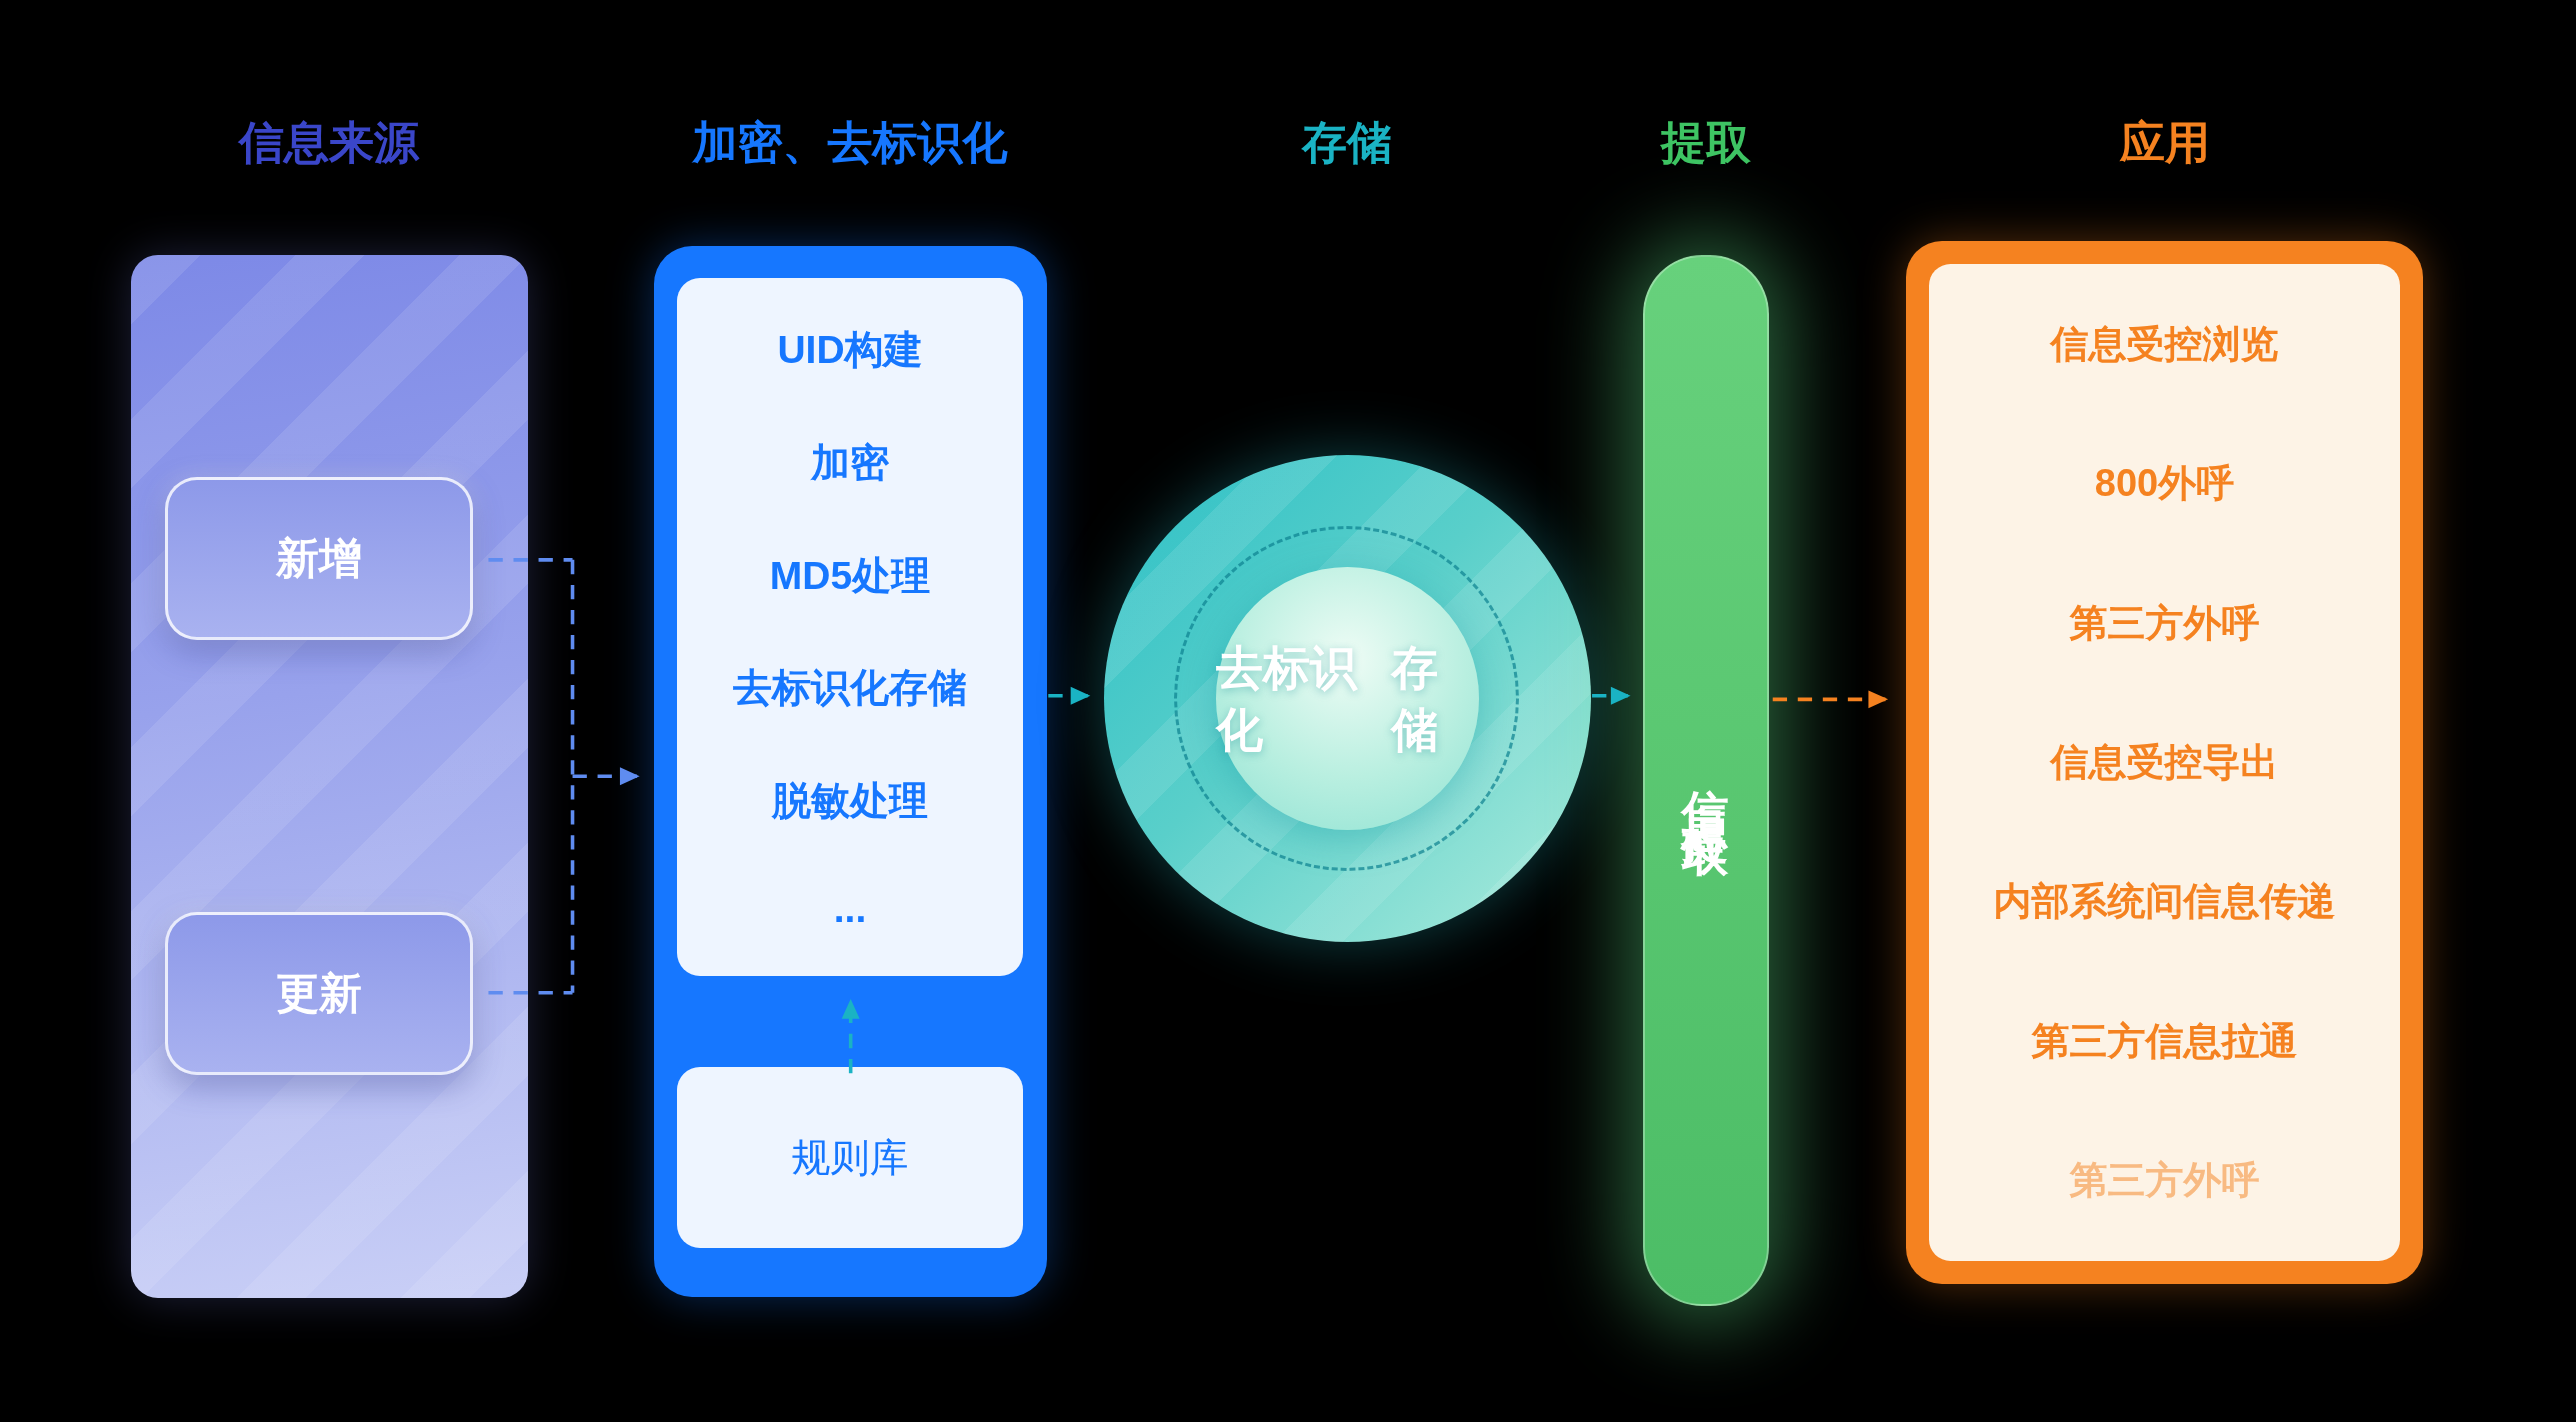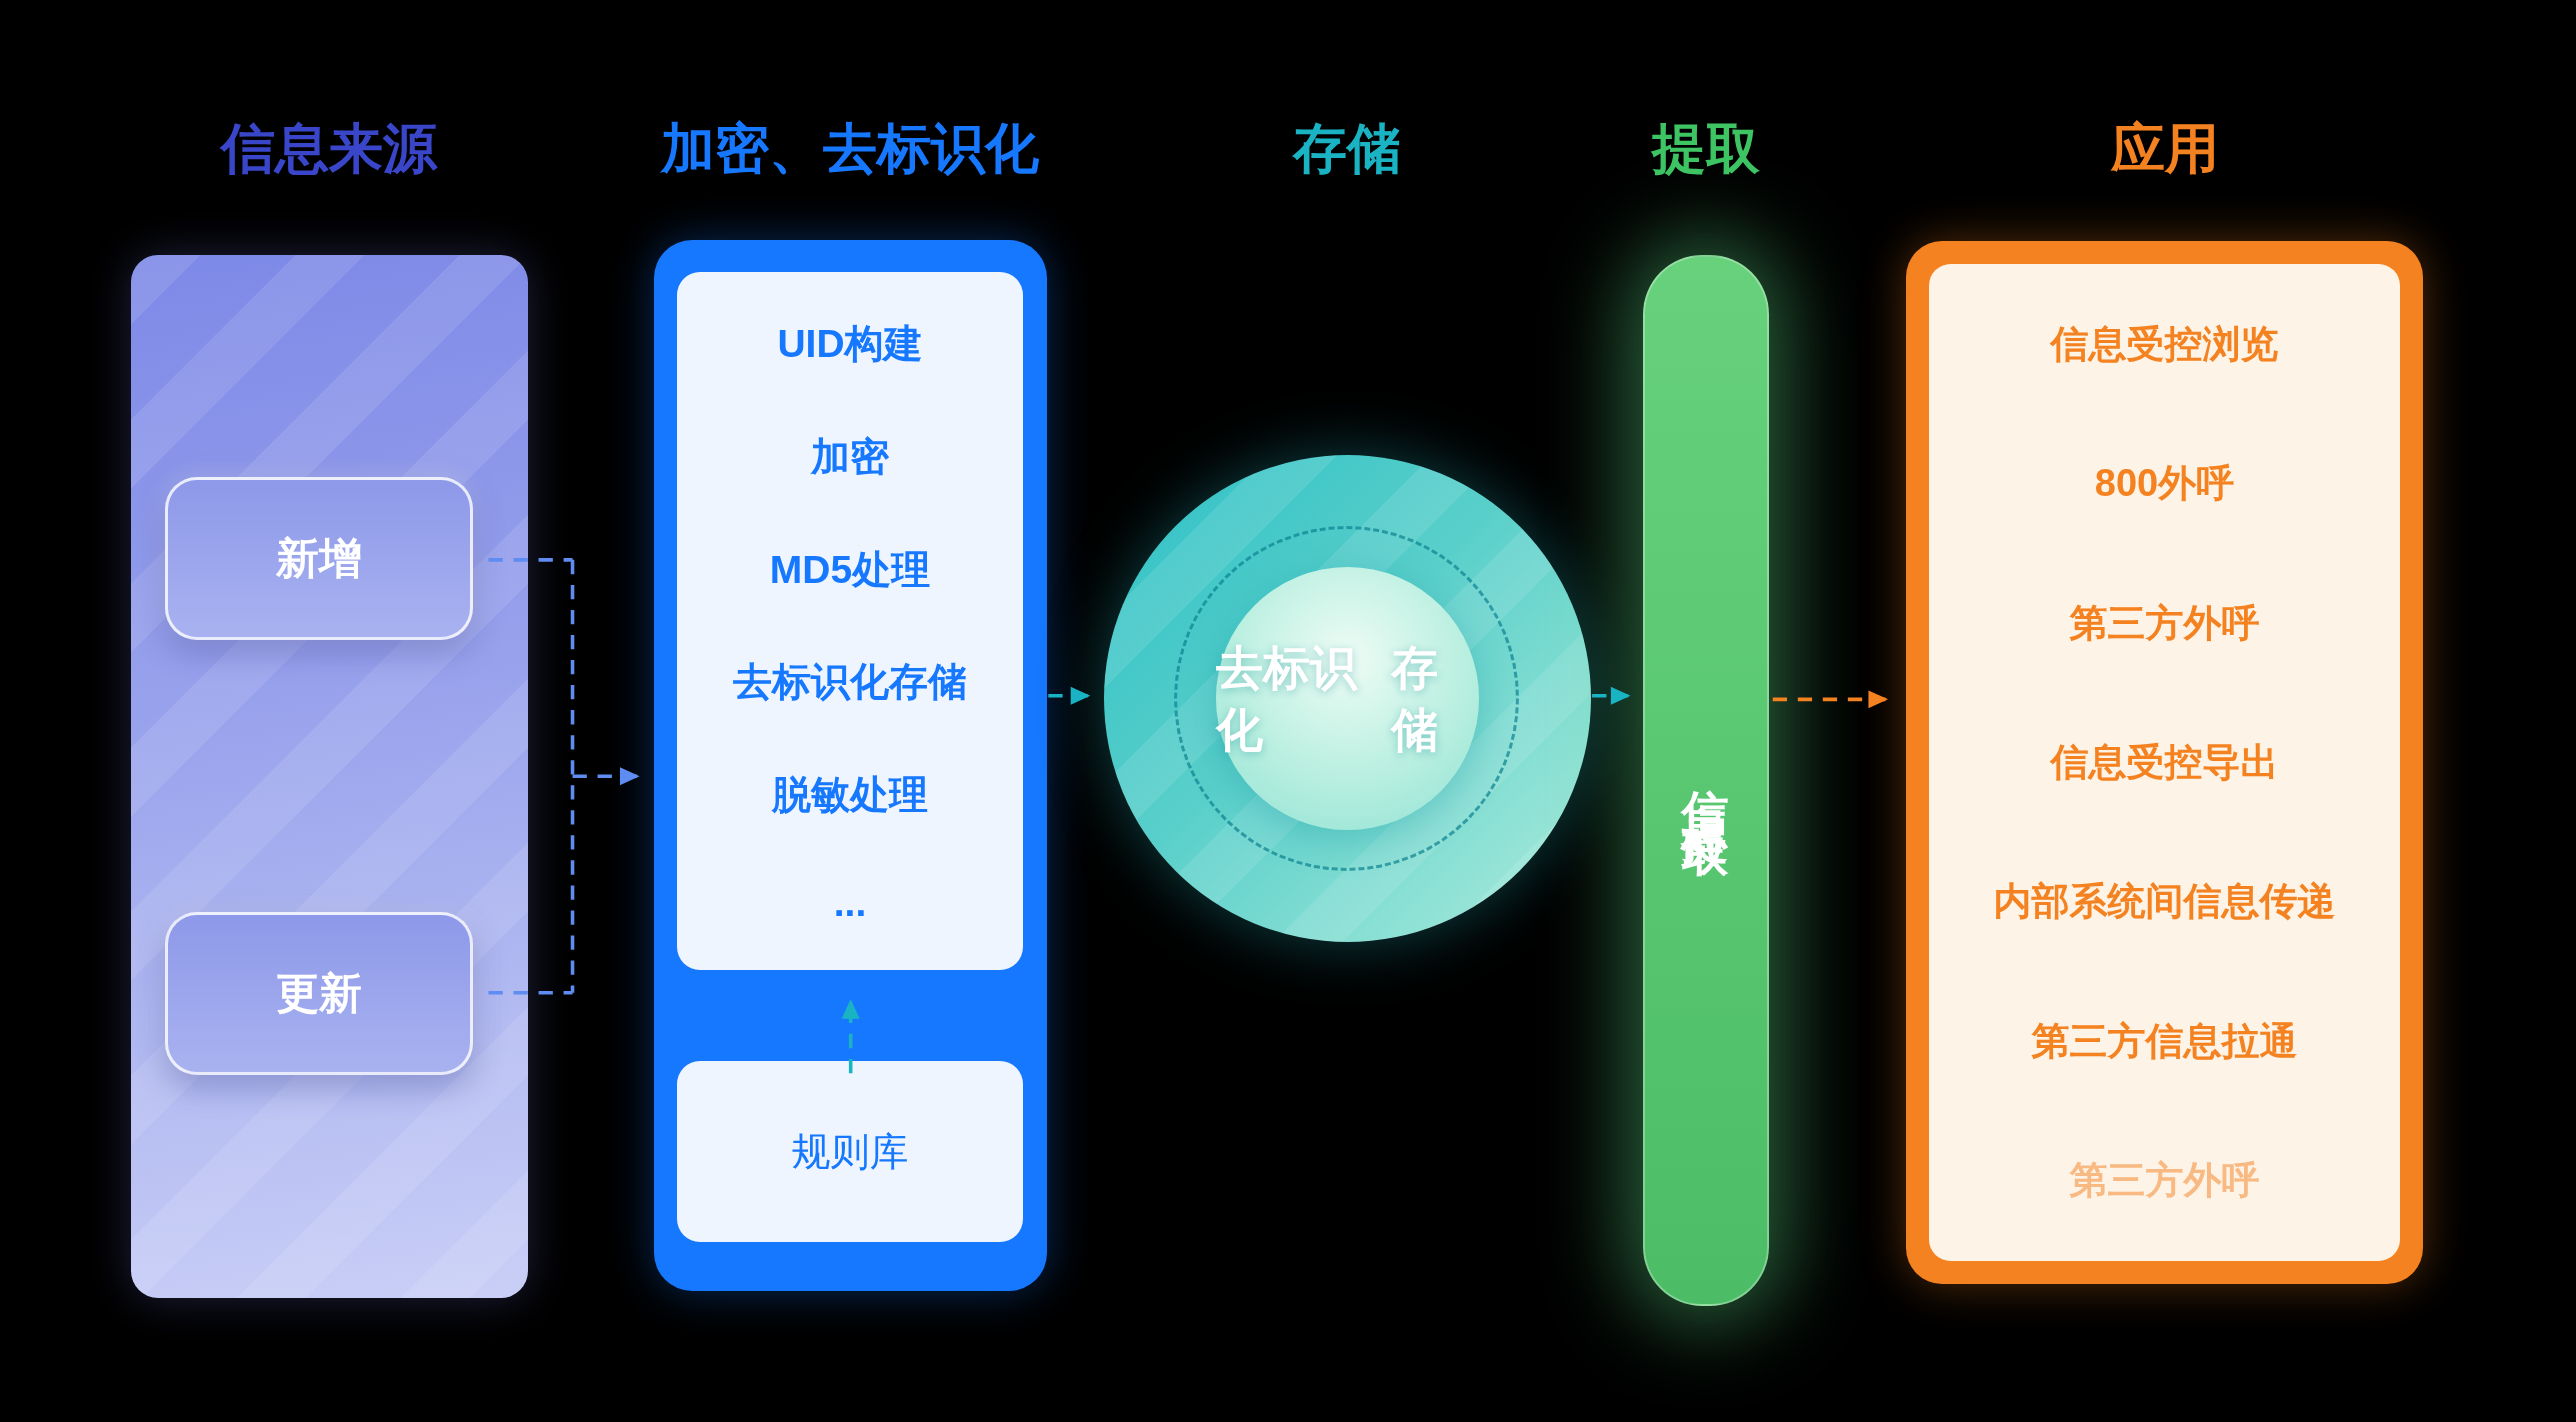--- a/index.html
+++ b/index.html
@@ -17,21 +17,21 @@
     position:relative;
     overflow:hidden;
     font-family:"Liberation Sans","DejaVu Sans",sans-serif;
   }
   .abs{position:absolute;}
 
   
   .hdr{
     position:absolute;top:113px;
     transform:translateX(-50%);
-    font-size:54px;font-weight:700;
+    font-size:45px;font-weight:700;
     white-space:nowrap;
   }
   .hdr-source{left:329px;color:var(--source-header);}
   .hdr-encryption{left:850px;color:var(--encryption-blue);}
   .hdr-storage{left:1347px;color:var(--storage-teal);}
   .hdr-extraction{left:1706px;color:var(--extraction-green);}
   .hdr-application{left:2165px;color:var(--application-orange);}
 
   
   .panel-source{
@@ -55,21 +55,21 @@
     box-shadow:0 10.7px 30px rgba(50,60,150,0.4),0 0 23px rgba(255,255,255,0.35);
     display:flex;align-items:center;justify-content:center;
     color:#fff;font-size:43px;font-weight:600;
     box-sizing:border-box;
   }
   .src-box.add{top:222px;}
   .src-box.update{top:657px;}
 
   
   .panel-enc{
-    left:654px;top:240px;width:393px;height:1051px;
+    left:654px;top:246px;width:393px;height:1051px;
     border-radius:38px;
     background:var(--encryption-blue);
     box-shadow:0 0 45px rgba(22,119,255,0.35);
   }
   .enc-inner{
     position:absolute;left:23px;top:32px;width:346px;height:698px;
     border-radius:23px;background:#eef5ff;
     display:flex;flex-direction:column;justify-content:space-around;align-items:center;
     padding:16px 0;box-sizing:border-box;
   }

